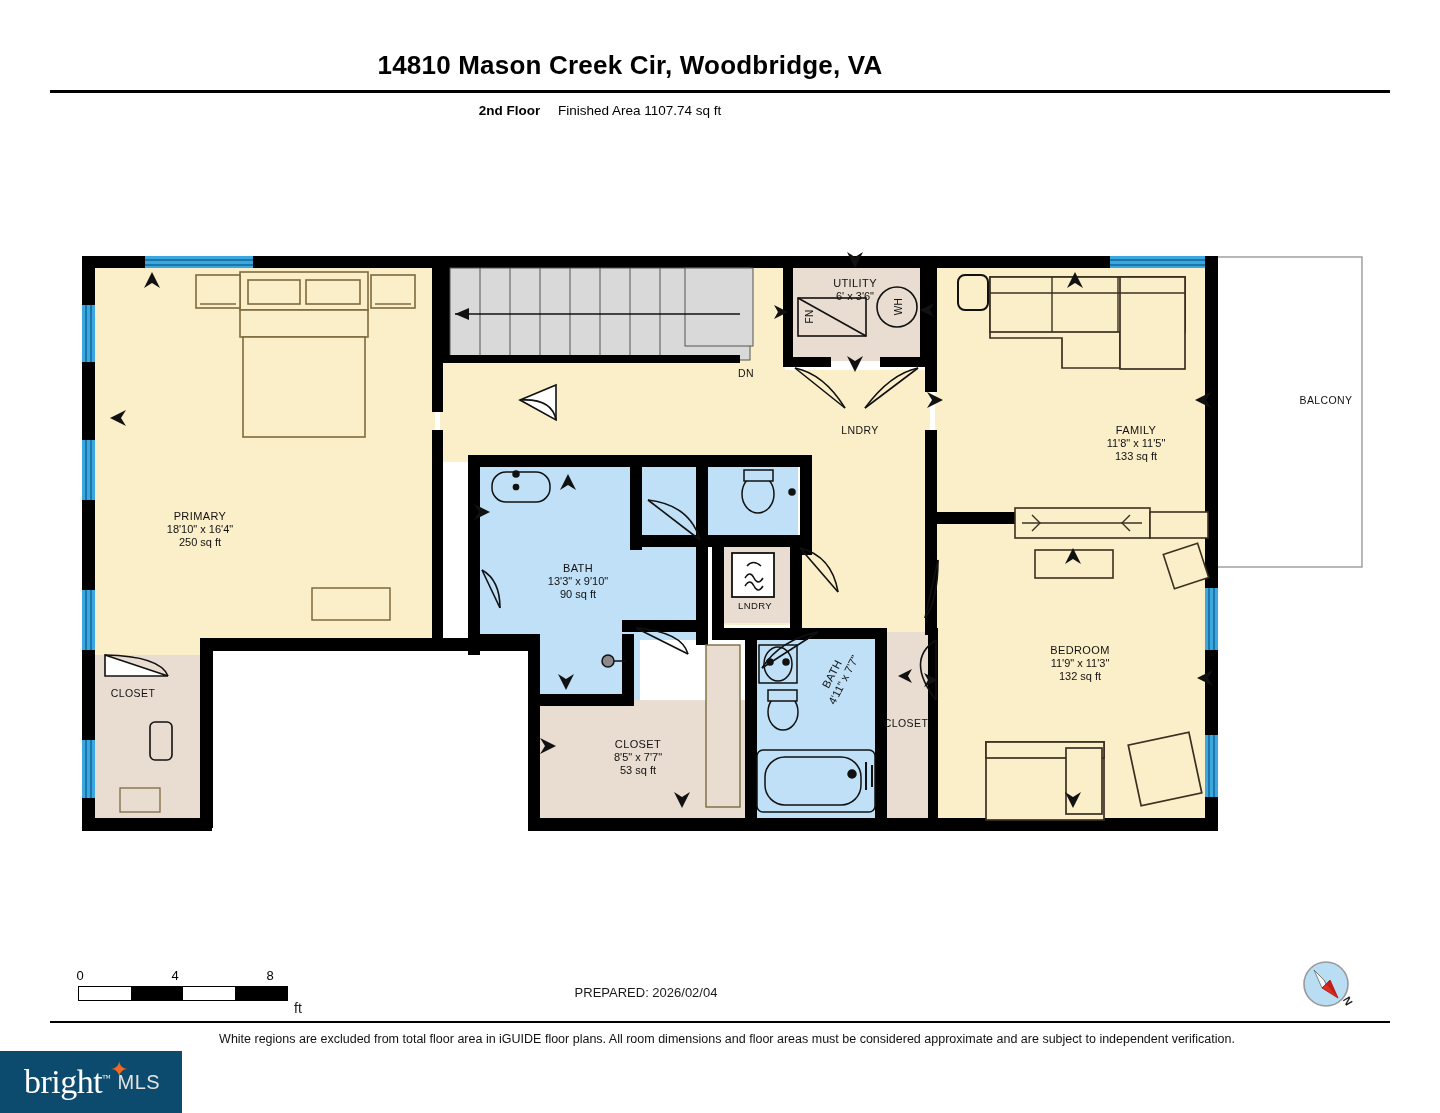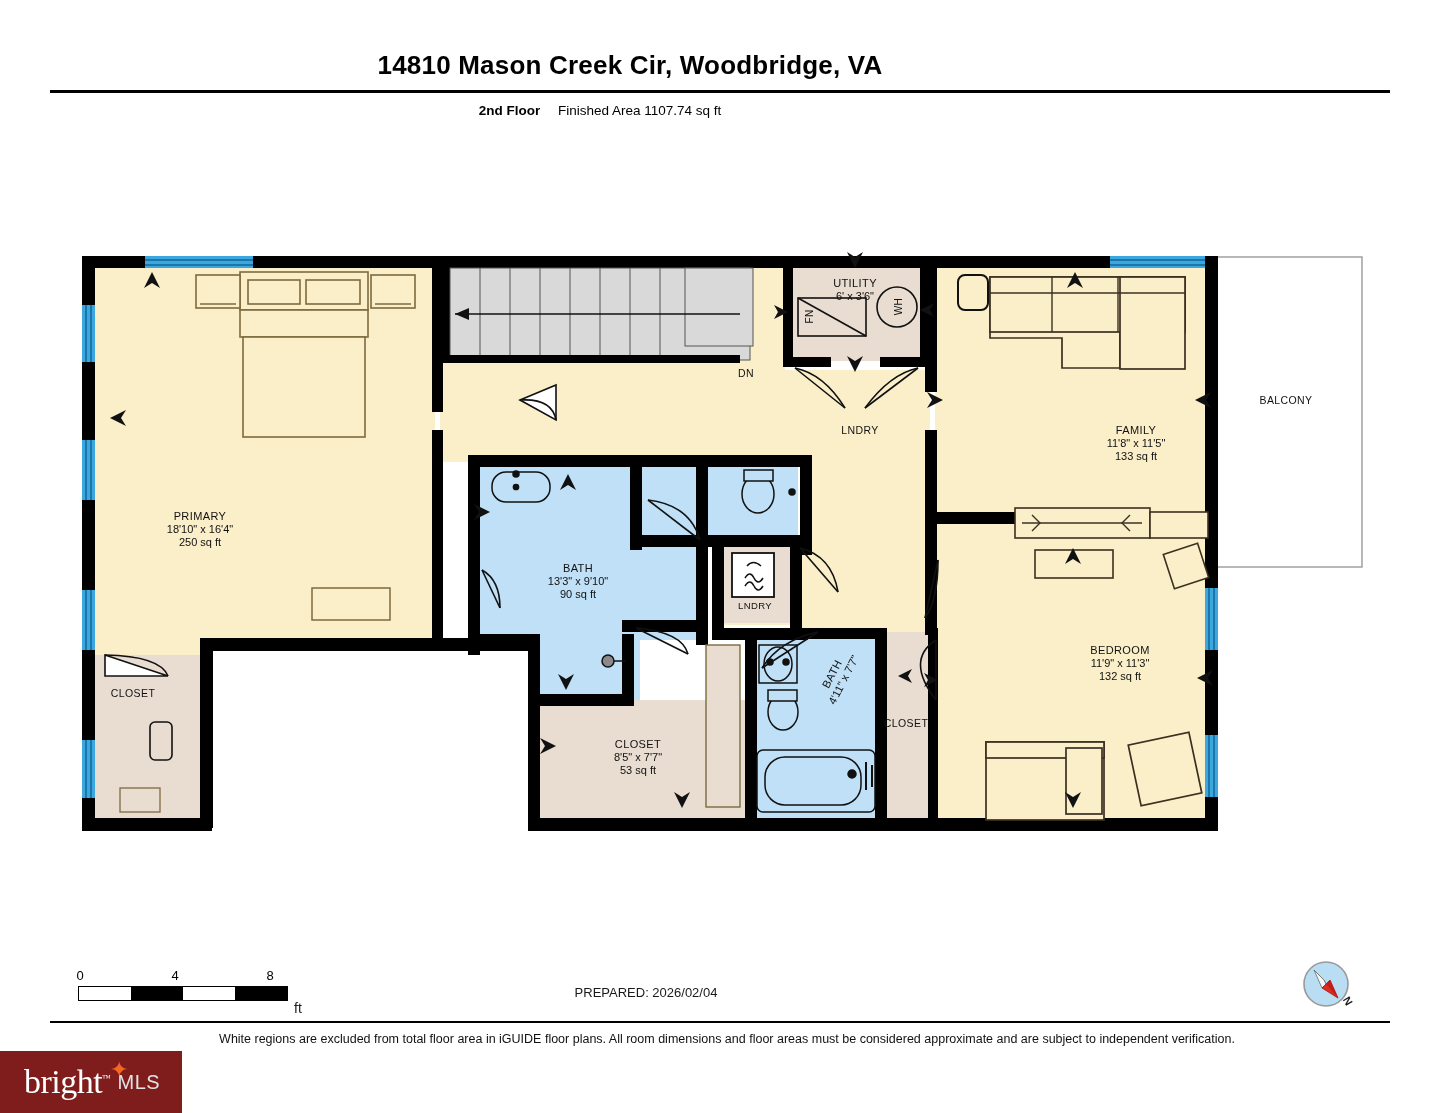--- a/index.html
+++ b/index.html
@@ -24,21 +24,21 @@
   #scale-bar i:nth-child(even){background:#000;}
   #scale-unit{position:absolute;left:216px;top:32px;font-size:14px;}
   #prepared{position:absolute;left:0;top:985px;width:1292px;text-align:center;font-size:13px;}
   #disc-rule{position:absolute;left:50px;top:1021px;width:1340px;height:2px;background:#000;}
   #disclaimer{position:absolute;left:7px;top:1032px;width:1440px;text-align:center;font-size:12.5px;color:#111;}
 
   
   #compass{position:absolute;left:1300px;top:958px;width:52px;height:52px;}
 
   
-  #logo{position:absolute;left:0;top:1051px;width:182px;height:62px;background:#7f1d1d;
+  #logo{position:absolute;left:0;top:1051px;width:182px;height:62px;background:#0c4a6e;
         display:flex;align-items:center;}
   #logo .b{font-family:"Liberation Serif",serif;font-size:34px;color:#fff;margin-left:24px;
            letter-spacing:-.5px;position:relative;}
   #logo .tm{font-size:9px;vertical-align:super;}
   #logo .mls{font-size:20px;color:#e3e3e3;margin-left:7px;letter-spacing:.5px;}
   #logo .star{position:absolute;left:86px;top:-4px;color:#f26722;font-size:22px;line-height:1;}
 
   
   #plan{position:absolute;left:0;top:0;width:1440px;height:1113px;}
   .rm-label{position:absolute;text-align:center;font-size:11px;line-height:13px;color:#111;
@@ -386,41 +386,41 @@
   <div>8'5" x 7'7"</div>
   <div>53 sq ft</div>
 </div>
 
 <div class="rm-label" style="left:1136px;top:424px;">
   <div class="nm">FAMILY</div>
   <div>11'8" x 11'5"</div>
   <div>133 sq ft</div>
 </div>
 
-<div class="rm-label" style="left:1120px;top:644px;">
+<div class="rm-label" style="left:1080px;top:644px;">
   <div class="nm">BEDROOM</div>
   <div>11'9" x 11'3"</div>
   <div>132 sq ft</div>
 </div>
 
 <div class="rm-label" style="left:855px;top:277px;">
   <div class="nm">UTILITY</div>
   <div>6' x 3'6"</div>
 </div>
 
 <div class="rm-label rot" style="left:838px;top:664px;">
   <div class="nm">BATH</div>
   <div>4'11" x 7'7"</div>
 </div>
 
 <div class="tag" style="left:860px;top:424px;">LNDRY</div>
 <div class="tag" style="left:746px;top:367px;">DN</div>
 <div class="tag" style="left:133px;top:687px;">CLOSET</div>
 <div class="tag" style="left:906px;top:717px;">CLOSET</div>
-<div class="tag" style="left:1286px;top:394px;">BALCONY</div>
+<div class="tag" style="left:1326px;top:394px;">BALCONY</div>
 <div class="tag" style="left:755px;top:600px;font-size:9.5px;">LNDRY</div>
 <div class="tag" style="left:809px;top:311px;font-size:10px;transform:translateX(-50%) rotate(-90deg);">FN</div>
 <div class="tag" style="left:898px;top:301px;font-size:10px;transform:translateX(-50%) rotate(-90deg);">WH</div>
 
 <div id="scalewrap">
   <div id="scale-nums">
     <span style="left:2px;">0</span>
     <span style="left:97px;">4</span>
     <span style="left:192px;">8</span>
   </div>

